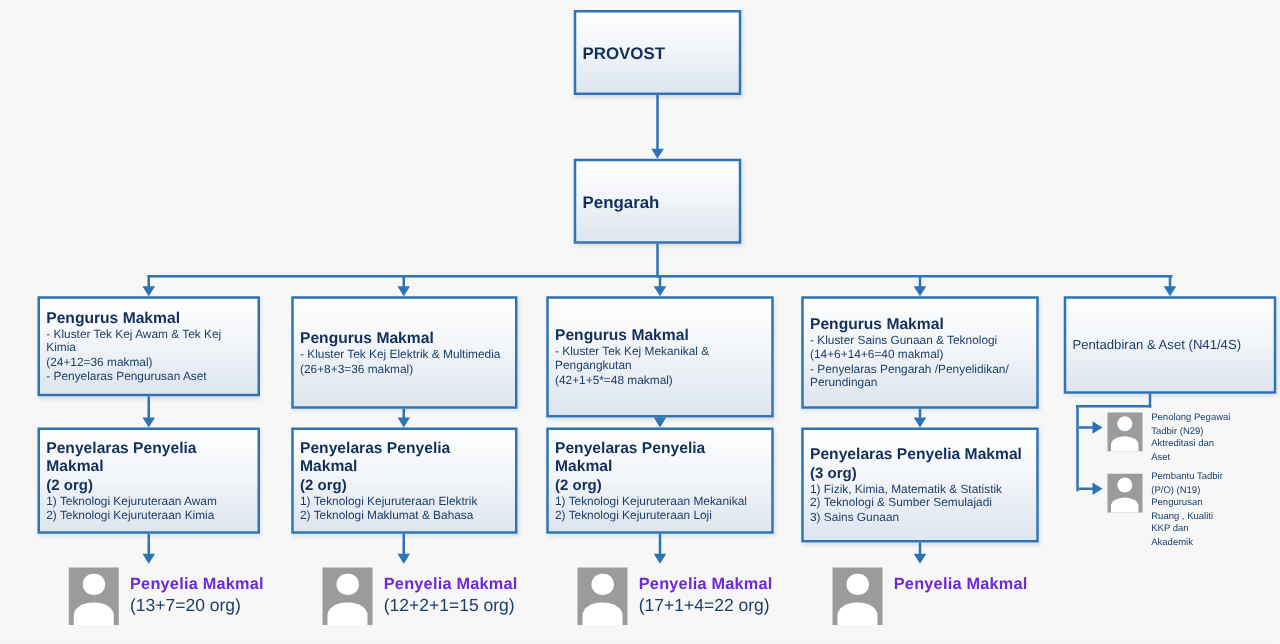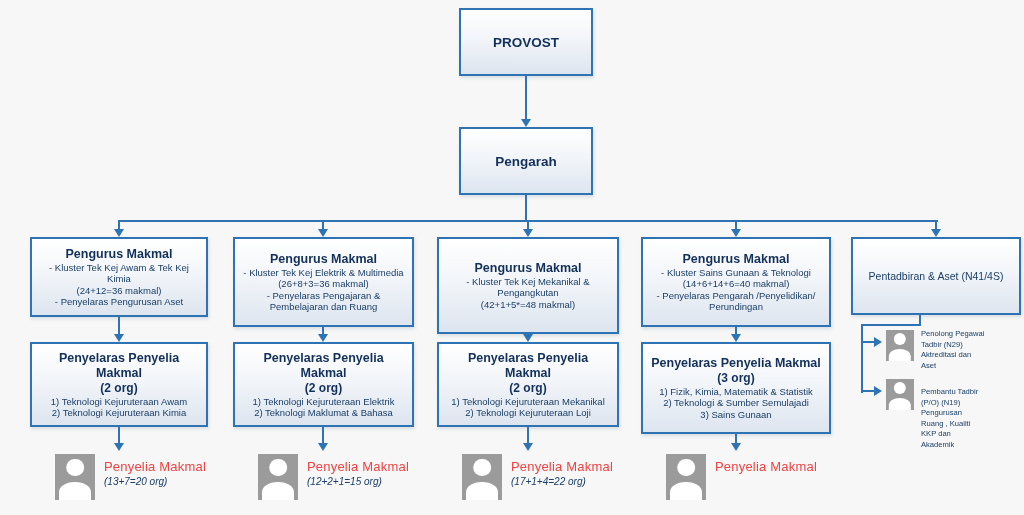--- a/index.html
+++ b/index.html
@@ -8,43 +8,43 @@
     background:#f6f7f6;
     font-family:"Liberation Sans","DejaVu Sans",sans-serif;
     color:#17375d;
   }
   .node{
     position:absolute;box-sizing:border-box;
     border:2px solid #2e74b5;
     background:linear-gradient(180deg,#ffffff 0%,#f2f5f9 45%,#dde5ef 100%);
     box-shadow:1px 2px 3px rgba(90,110,140,.18);
     display:flex;flex-direction:column;justify-content:center;
-    text-align:center;padding:4px 5px;
+    padding:4px 5px;
   }
   .node .title{font-weight:700;font-size:12.5px;line-height:15px;color:#13305a;}
   .node .line{font-size:9.5px;line-height:11.5px;color:#1b3f68;}
   .node .count{font-weight:700;font-size:12px;line-height:15px;color:#13305a;}
   .big .title{font-size:13.5px;}
   .vl{position:absolute;width:2px;background:#2e74b5;}
   .hl{position:absolute;height:2px;background:#2e74b5;}
   .ah-down{position:absolute;width:0;height:0;
     border-left:5px solid transparent;border-right:5px solid transparent;
     border-top:8px solid #2e74b5;}
   .ah-right{position:absolute;width:0;height:0;
     border-top:5px solid transparent;border-bottom:5px solid transparent;
     border-left:8px solid #2e74b5;}
   .person{position:absolute;background:#9b9b9b;overflow:hidden;}
   .person::before{content:"";position:absolute;left:50%;top:10%;
     transform:translateX(-50%);width:44%;padding-top:44%;
     background:#ffffff;border-radius:50%;}
   .person::after{content:"";position:absolute;left:50%;bottom:-6%;
     transform:translateX(-50%);width:80%;height:46%;
     background:#ffffff;border-radius:48% 48% 0 0;}
-  .sup-label{position:absolute;font-size:13px;color:#ef4444;letter-spacing:.2px;}
-  .sup-count{position:absolute;font-size:10px;color:#1b3f68;font-style:italic;}
+  .sup-label{position:absolute;font-size:13px;color:#6d28d9;letter-spacing:.2px;font-weight:bold;}
+  .sup-count{position:absolute;font-size:14px;color:#1b3f68;}
   .admin-staff-text{position:absolute;font-size:7.6px;line-height:10.6px;
     color:#1b3f68;white-space:pre-line;text-align:left;}
 </style>
 </head>
 <body>
 
 <div class="stage">
 
   <div class="node big" style="left:459px;top:8px;width:134px;height:68px;">
     <div class="title">PROVOST</div>
@@ -74,21 +74,20 @@
     <div class="title">Pengurus Makmal</div>
     <div class="line">- Kluster Tek Kej Awam &amp; Tek Kej Kimia</div>
     <div class="line">(24+12=36 makmal)</div>
     <div class="line">- Penyelaras Pengurusan Aset</div>
   </div>
 
   <div class="node" style="left:233px;top:237px;width:181px;height:90px;">
     <div class="title">Pengurus Makmal</div>
     <div class="line">- Kluster Tek Kej Elektrik &amp; Multimedia</div>
     <div class="line">(26+8+3=36 makmal)</div>
-    <div class="line">- Penyelaras Pengajaran &amp; Pembelajaran dan Ruang</div>
   </div>
 
   <div class="node" style="left:437px;top:237px;width:182px;height:97px;">
     <div class="title">Pengurus Makmal</div>
     <div class="line">- Kluster Tek Kej Mekanikal &amp; Pengangkutan</div>
     <div class="line">(42+1+5*=48 makmal)</div>
   </div>
 
   <div class="node" style="left:641px;top:237px;width:190px;height:90px;">
     <div class="title">Pengurus Makmal</div>
@@ -171,20 +170,20 @@
   <div class="ah-right" style="left:874px;top:337px;"></div>
   <div class="hl" style="left:863px;top:390px;width:12px;"></div>
   <div class="ah-right" style="left:874px;top:386px;"></div>
 
   <div class="person" style="left:886px;top:330px;width:28px;height:31px;"></div>
   <div class="person" style="left:886px;top:379px;width:28px;height:31px;"></div>
   <div class="admin-staff-text" style="left:921px;top:329px;width:100px;">Penolong Pegawai
 Tadbir (N29)
 Aktreditasi dan
 Aset</div>
-  <div class="admin-staff-text" style="left:921px;top:387px;width:100px;">Pembantu Tadbir
+  <div class="admin-staff-text" style="left:921px;top:376px;width:100px;">Pembantu Tadbir
 (P/O) (N19)
 Pengurusan
 Ruang , Kualiti
 KKP dan
 Akademik</div>
 
 </div>
 
 </body></html>

